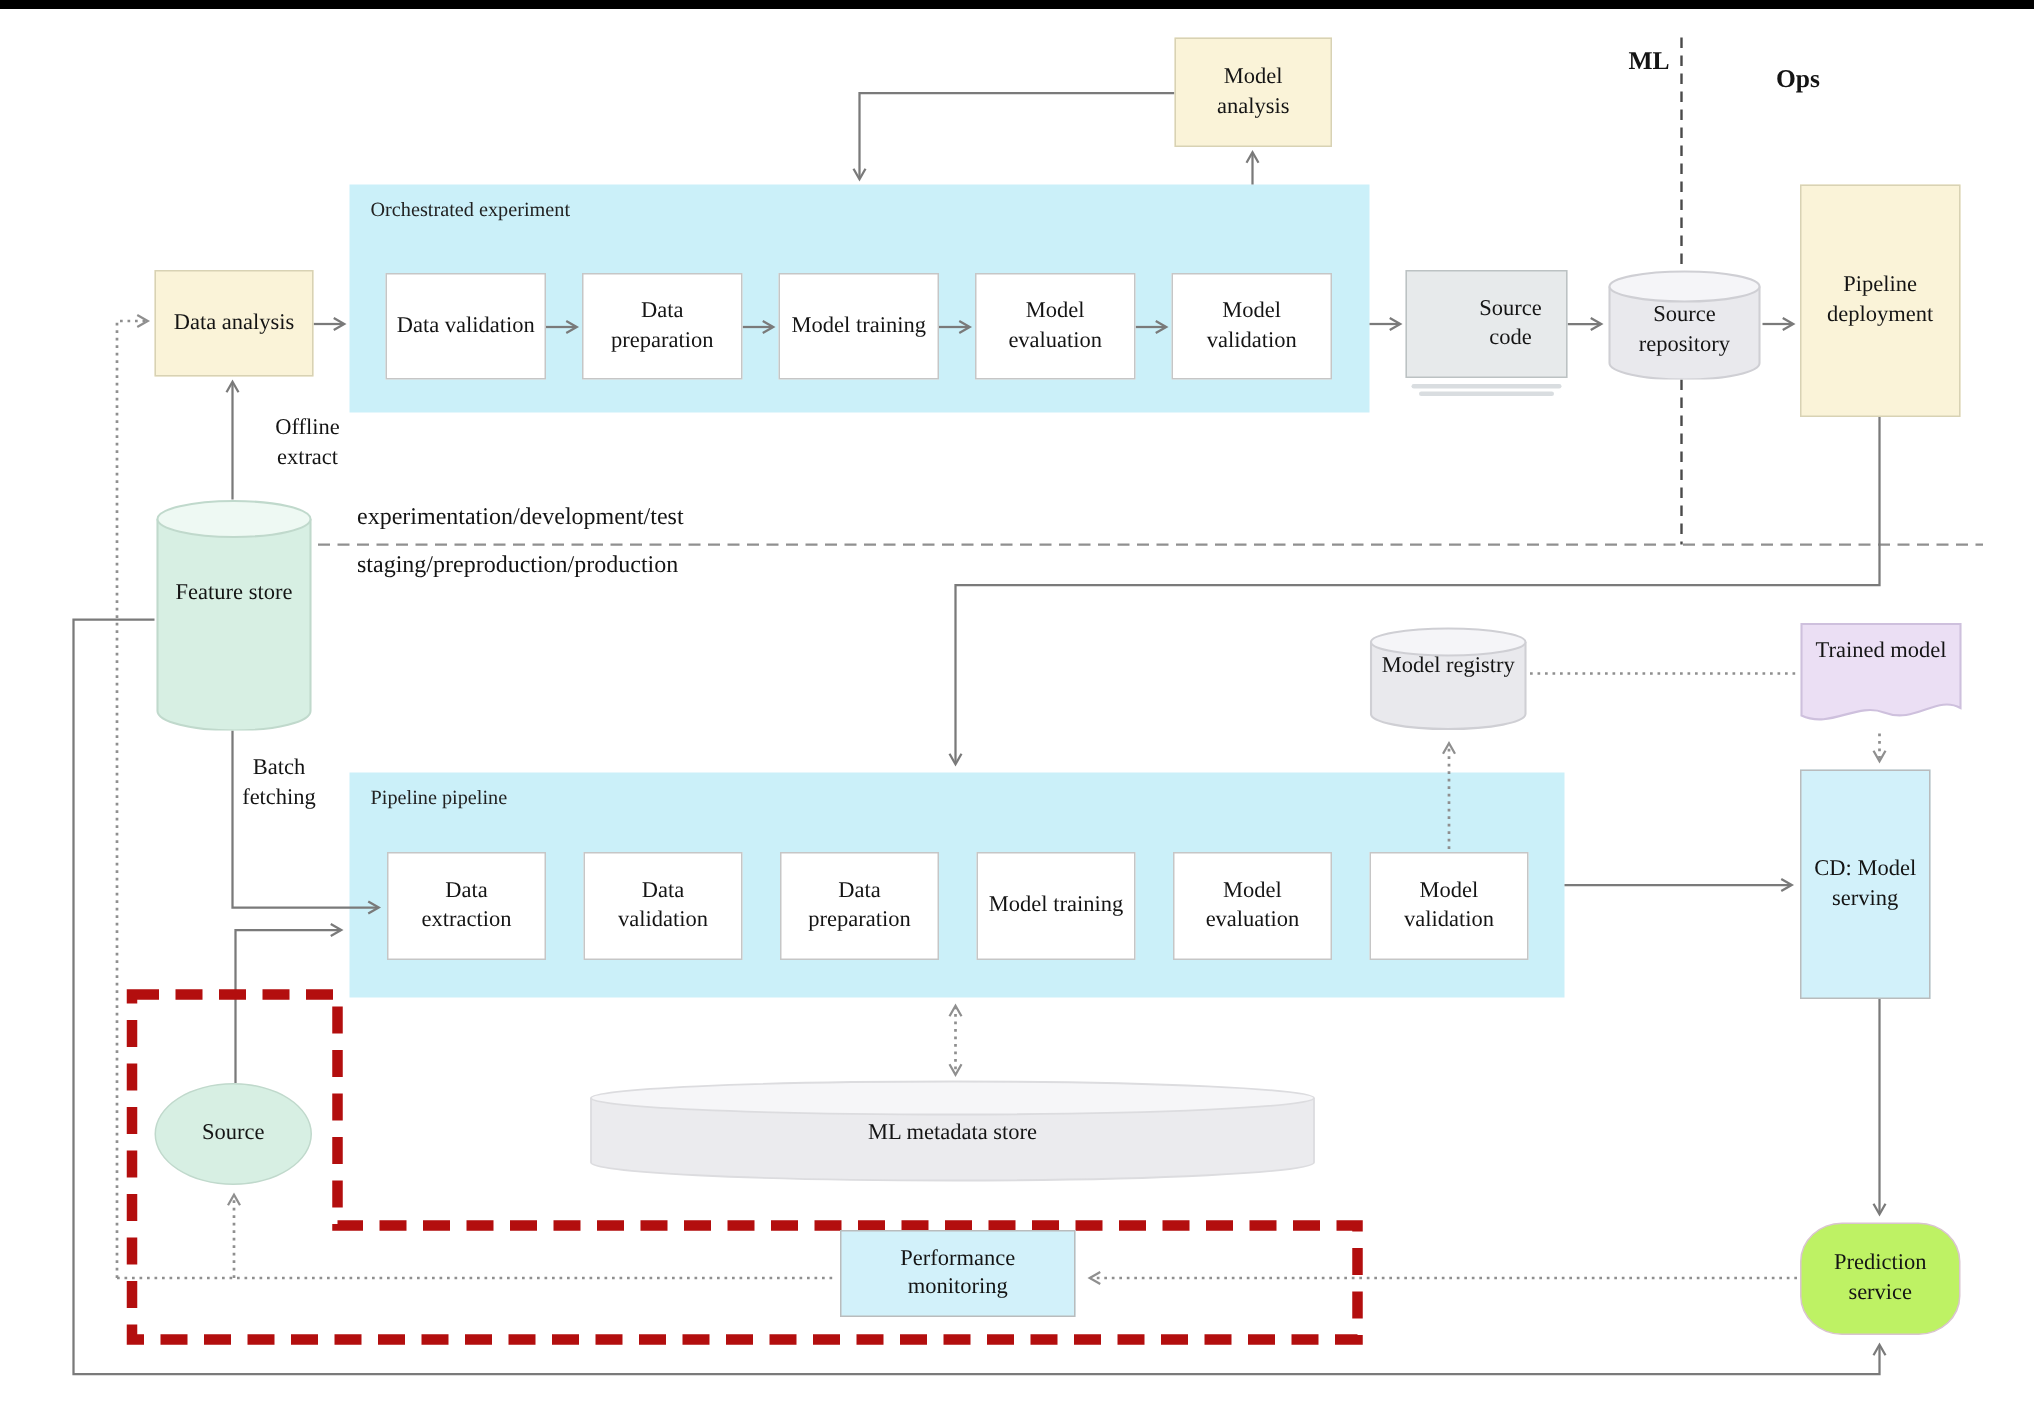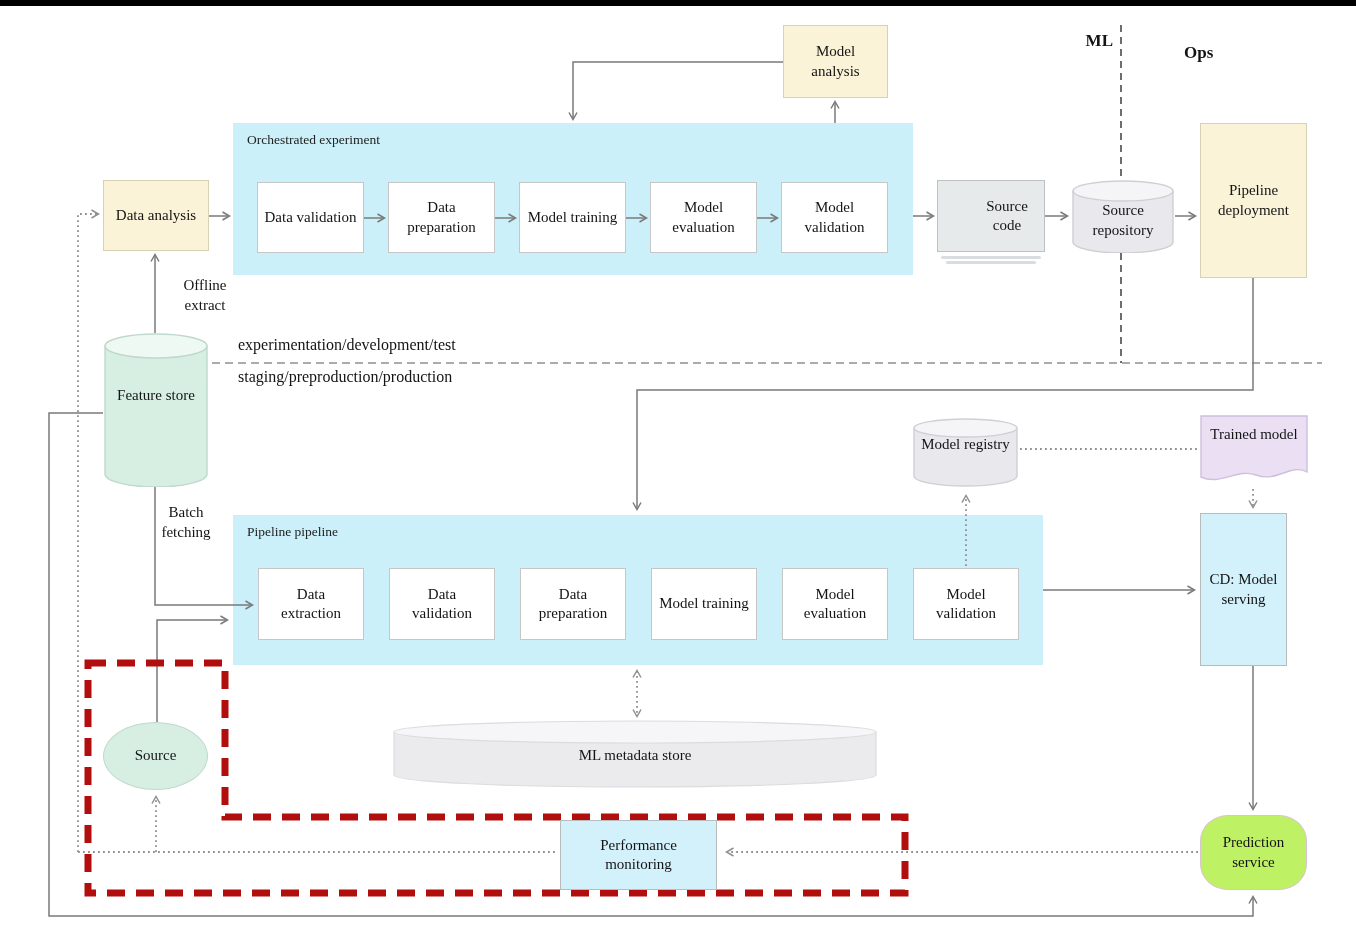--- a/index.html
+++ b/index.html
@@ -160,16 +160,16 @@
   <div class="abs cyl" style="left:393px;top:720px;width:484px;height:68px;">
     <svg width="484" height="68" viewBox="0 0 484 68">
       <path d="M1,12 L1,55 A241,12 0 0 0 483,55 L483,12" fill="#ebebee" stroke="#dcdcdf" stroke-width="1.2"></path>
       <ellipse cx="242" cy="12" rx="241" ry="11" fill="#f6f6f8" stroke="#dcdcdf" stroke-width="1.2"></ellipse>
     </svg>
     <div class="lbl" style="top:26px;">ML metadata store</div>
   </div>
 
   <div class="abs node ellipse" style="left:103px;top:722px;width:105px;height:68px;">Source</div>
 
-  <div class="abs node cyan-box" style="left:560px;top:820px;width:157px;height:70px;">Performance monitoring</div>
+  <div class="abs node cyan-box" style="left:560px;top:820px;width:157px;height:58px;">Performance monitoring</div>
 
   <div class="abs node pink-box" style="left:1200px;top:815px;width:107px;height:75px;">Prediction service</div>
 </div>
 
 </body></html>

